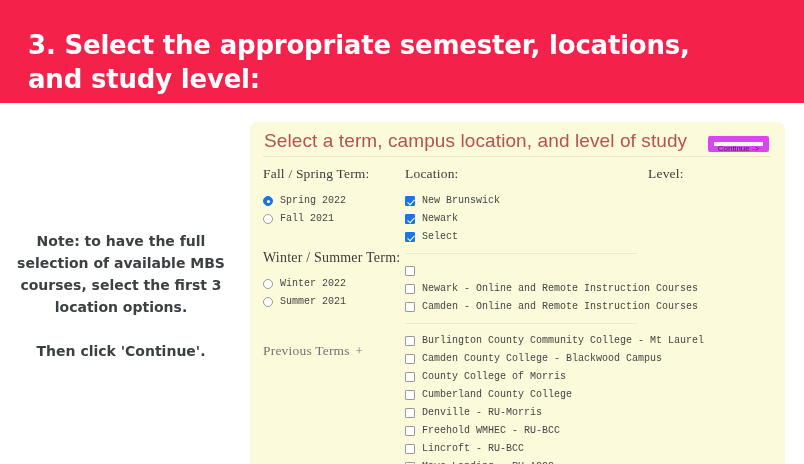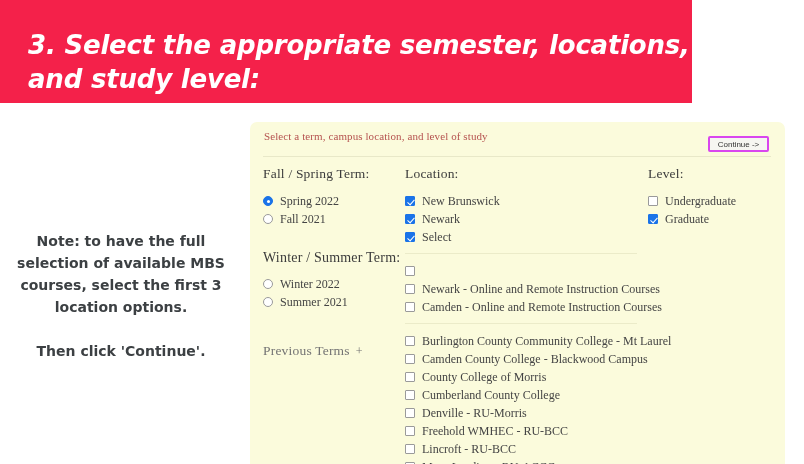--- a/index.html
+++ b/index.html
@@ -13,25 +13,24 @@
     font-family: "Liberation Sans", sans-serif;
     overflow: hidden;
     position: relative;
   }
 
   
   #title-banner {
     position: absolute;
     left: 0;
     top: 0;
-    width: 692px;
+    width: 804px;
     height: 103px;
     background: #f4214a;
     box-sizing: border-box;
-    font-style: italic;
   }
   #title-banner .title-text {
     position: absolute;
     left: 28px;
     top: 28px;
     width: 720px;
     color: #ffffff;
     font-family: "DejaVu Sans", sans-serif;
     font-size: 26px;
     font-weight: bold;
@@ -75,34 +74,34 @@
     left: 0;
     top: 0;
     width: 535px;
     height: 34px;
   }
   #panel-header .panel-title {
     position: absolute;
     left: 14px;
     top: 8px;
     color: #b5524f;
-    font-family: Liberation Serif, serif;
-    font-size: 11px;
+    font-family: Liberation Sans, sans-serif;
+    font-size: 19px;
     font-weight: normal;
     letter-spacing: 0.1px;
     white-space: nowrap;
   }
   #continue-button {
     position: absolute;
     left: 458px;
     top: 14px;
     width: 61px;
     height: 16px;
     background: #f6f6f1;
-    border: 2px solid #d946ef;
+    border: 6px solid #d946ef;
     border-radius: 2px;
     box-sizing: border-box;
     color: #333333;
     font-family: "Liberation Sans", sans-serif;
     font-size: 8px;
     line-height: 14px;
     text-align: center;
     cursor: pointer;
     white-space: nowrap;
   }
@@ -157,22 +156,22 @@
   
   .opt-row {
     display: flex;
     align-items: center;
     height: 18px;
     margin-bottom: 0px;
     cursor: pointer;
   }
   .opt-label {
     color: #444444;
-    font-family: Liberation Serif, serif;
-    font-size: 12px;
+    font-family: Liberation Mono, monospace;
+    font-size: 10px;
     line-height: 12px;
     white-space: nowrap;
   }
 
   
   .radio {
     width: 10px;
     height: 10px;
     border-radius: 50%;
     border: 1px solid #9a9a9a;
@@ -344,25 +343,15 @@
         </div>
         <div class="opt-row">
           <span class="checkbox"></span>
           <span class="opt-label">Mays Landing - RU-ACCC</span>
         </div>
       </div>
   </div>
 
   <div class="col" id="col-level">
     <div class="col-heading">Level:</div>
-    <div id="level-options">
-        <div class="opt-row">
-          <span class="checkbox"></span>
-          <span class="opt-label">Undergraduate</span>
-        </div>
-        <div class="opt-row">
-          <span class="checkbox checked"></span>
-          <span class="opt-label">Graduate</span>
-        </div>
-      </div>
   </div>
 
 </div>
 
 </body></html>

